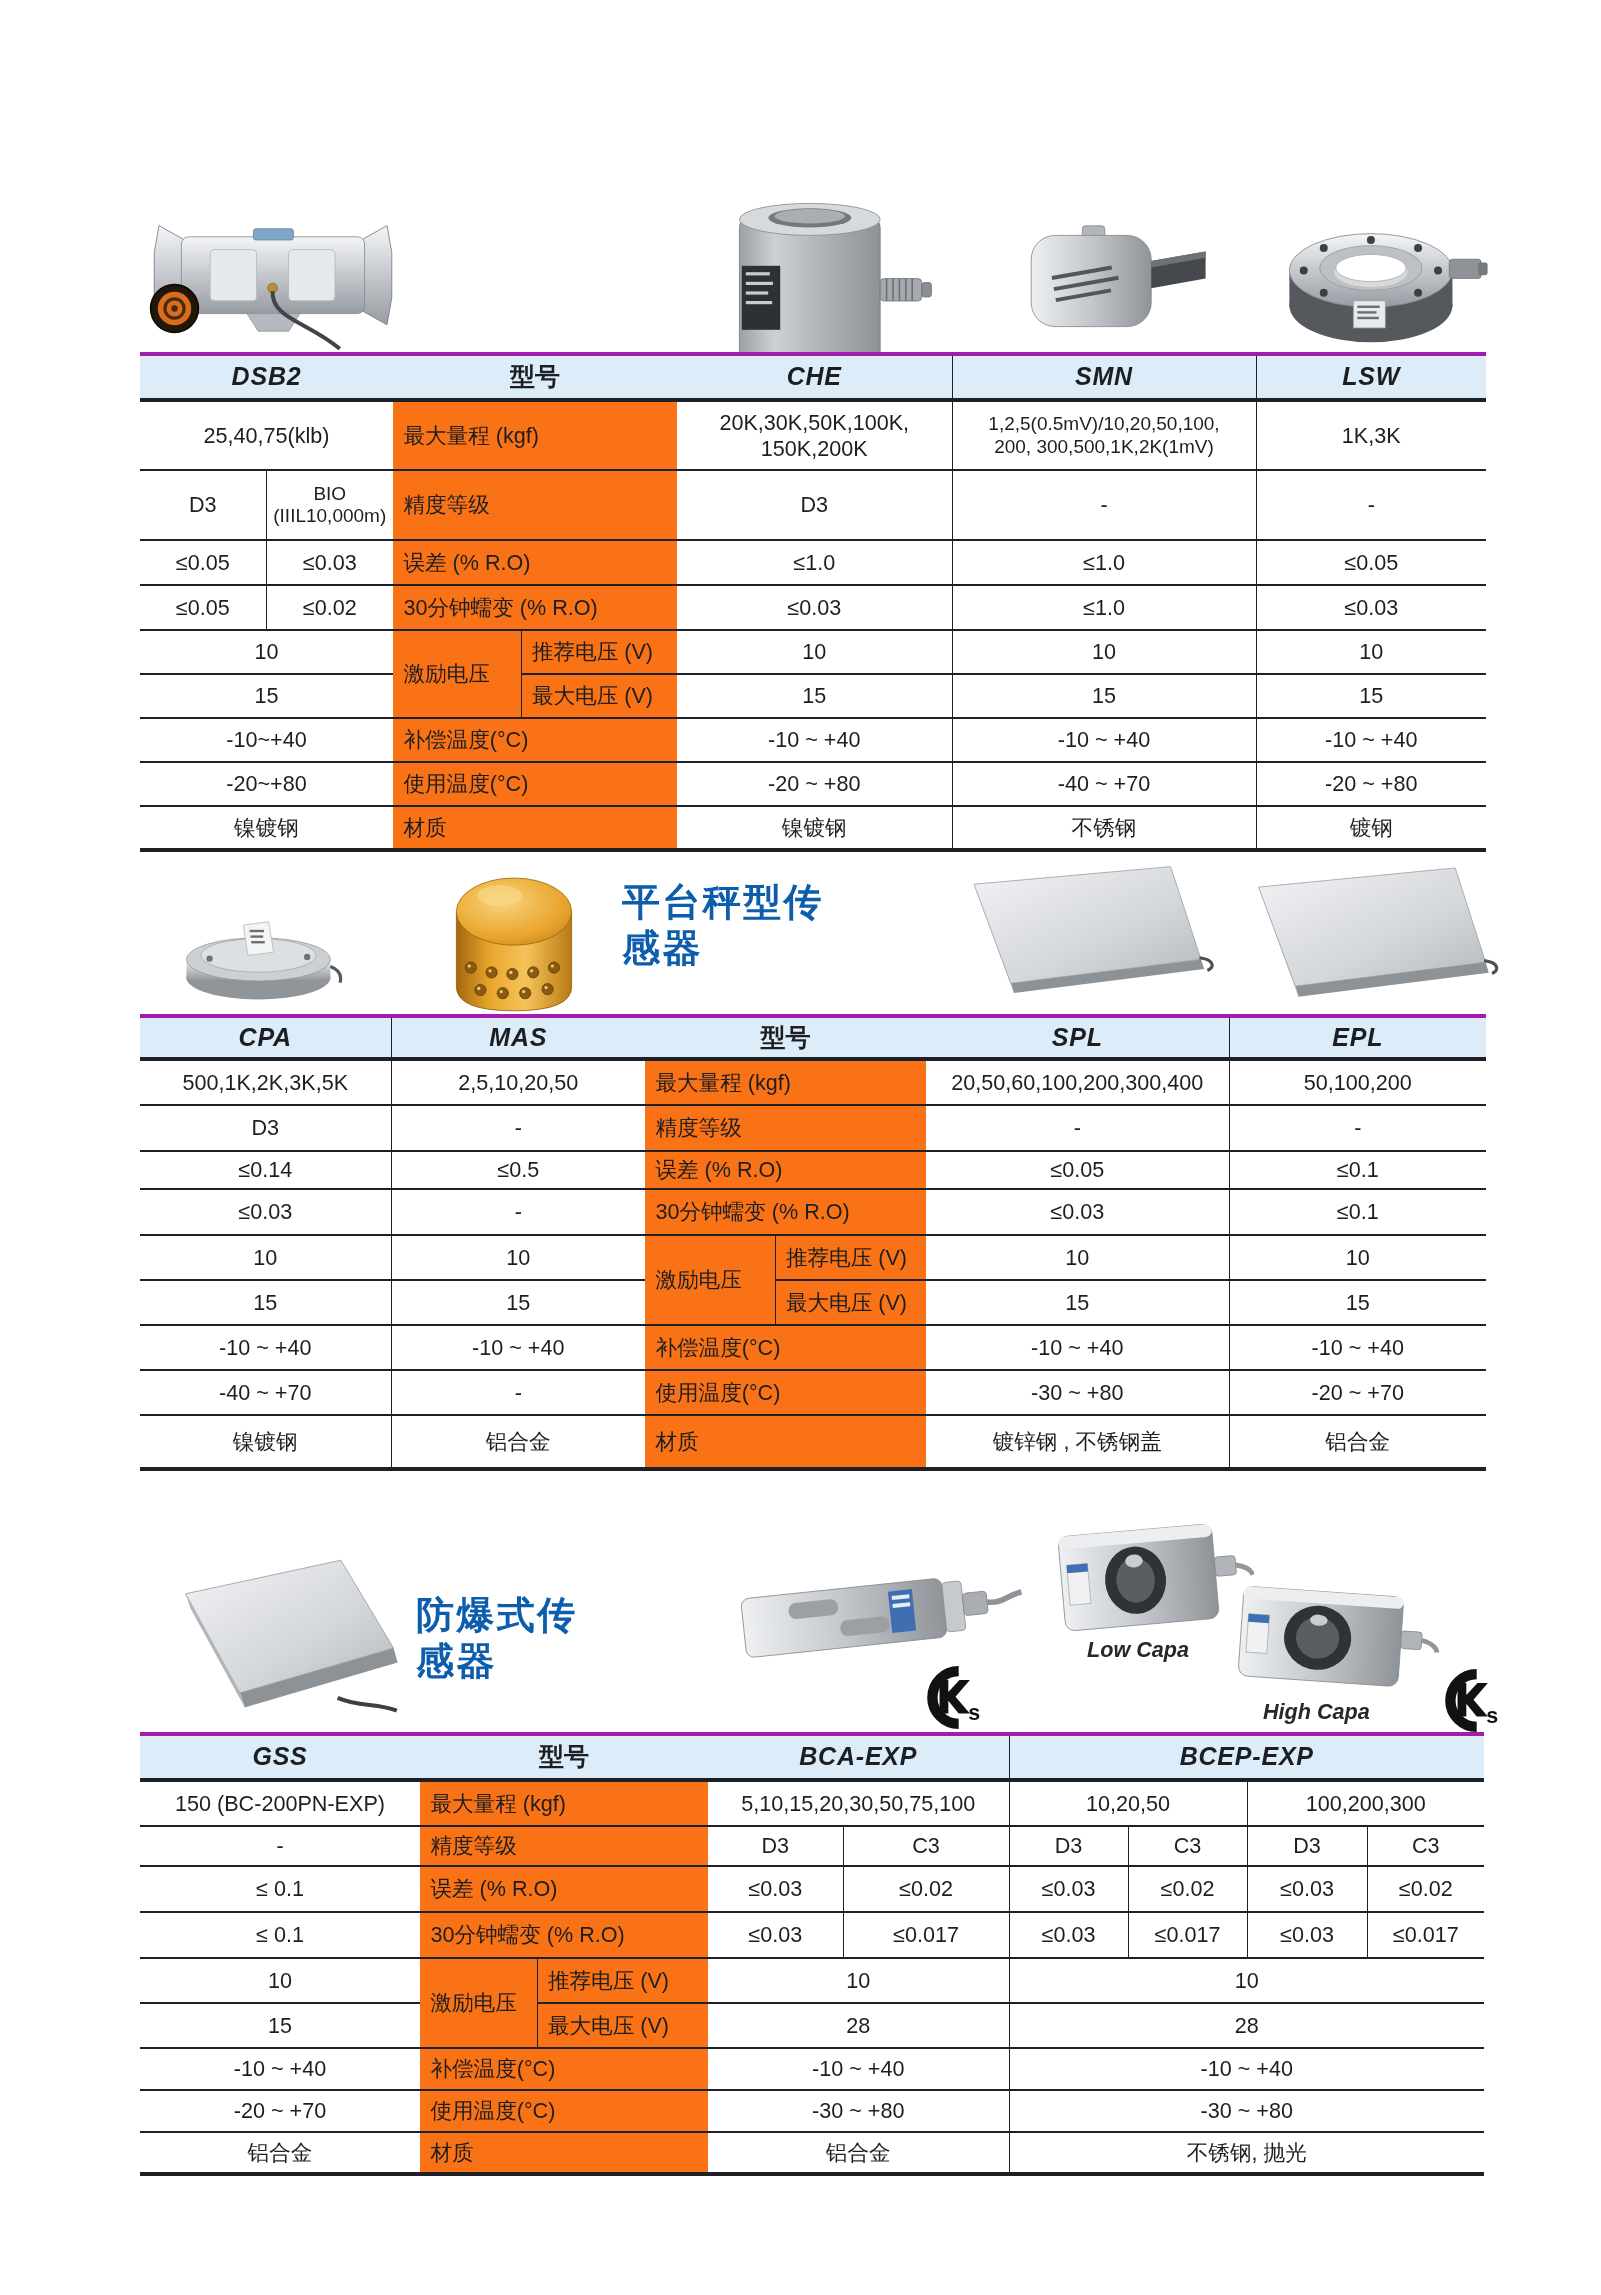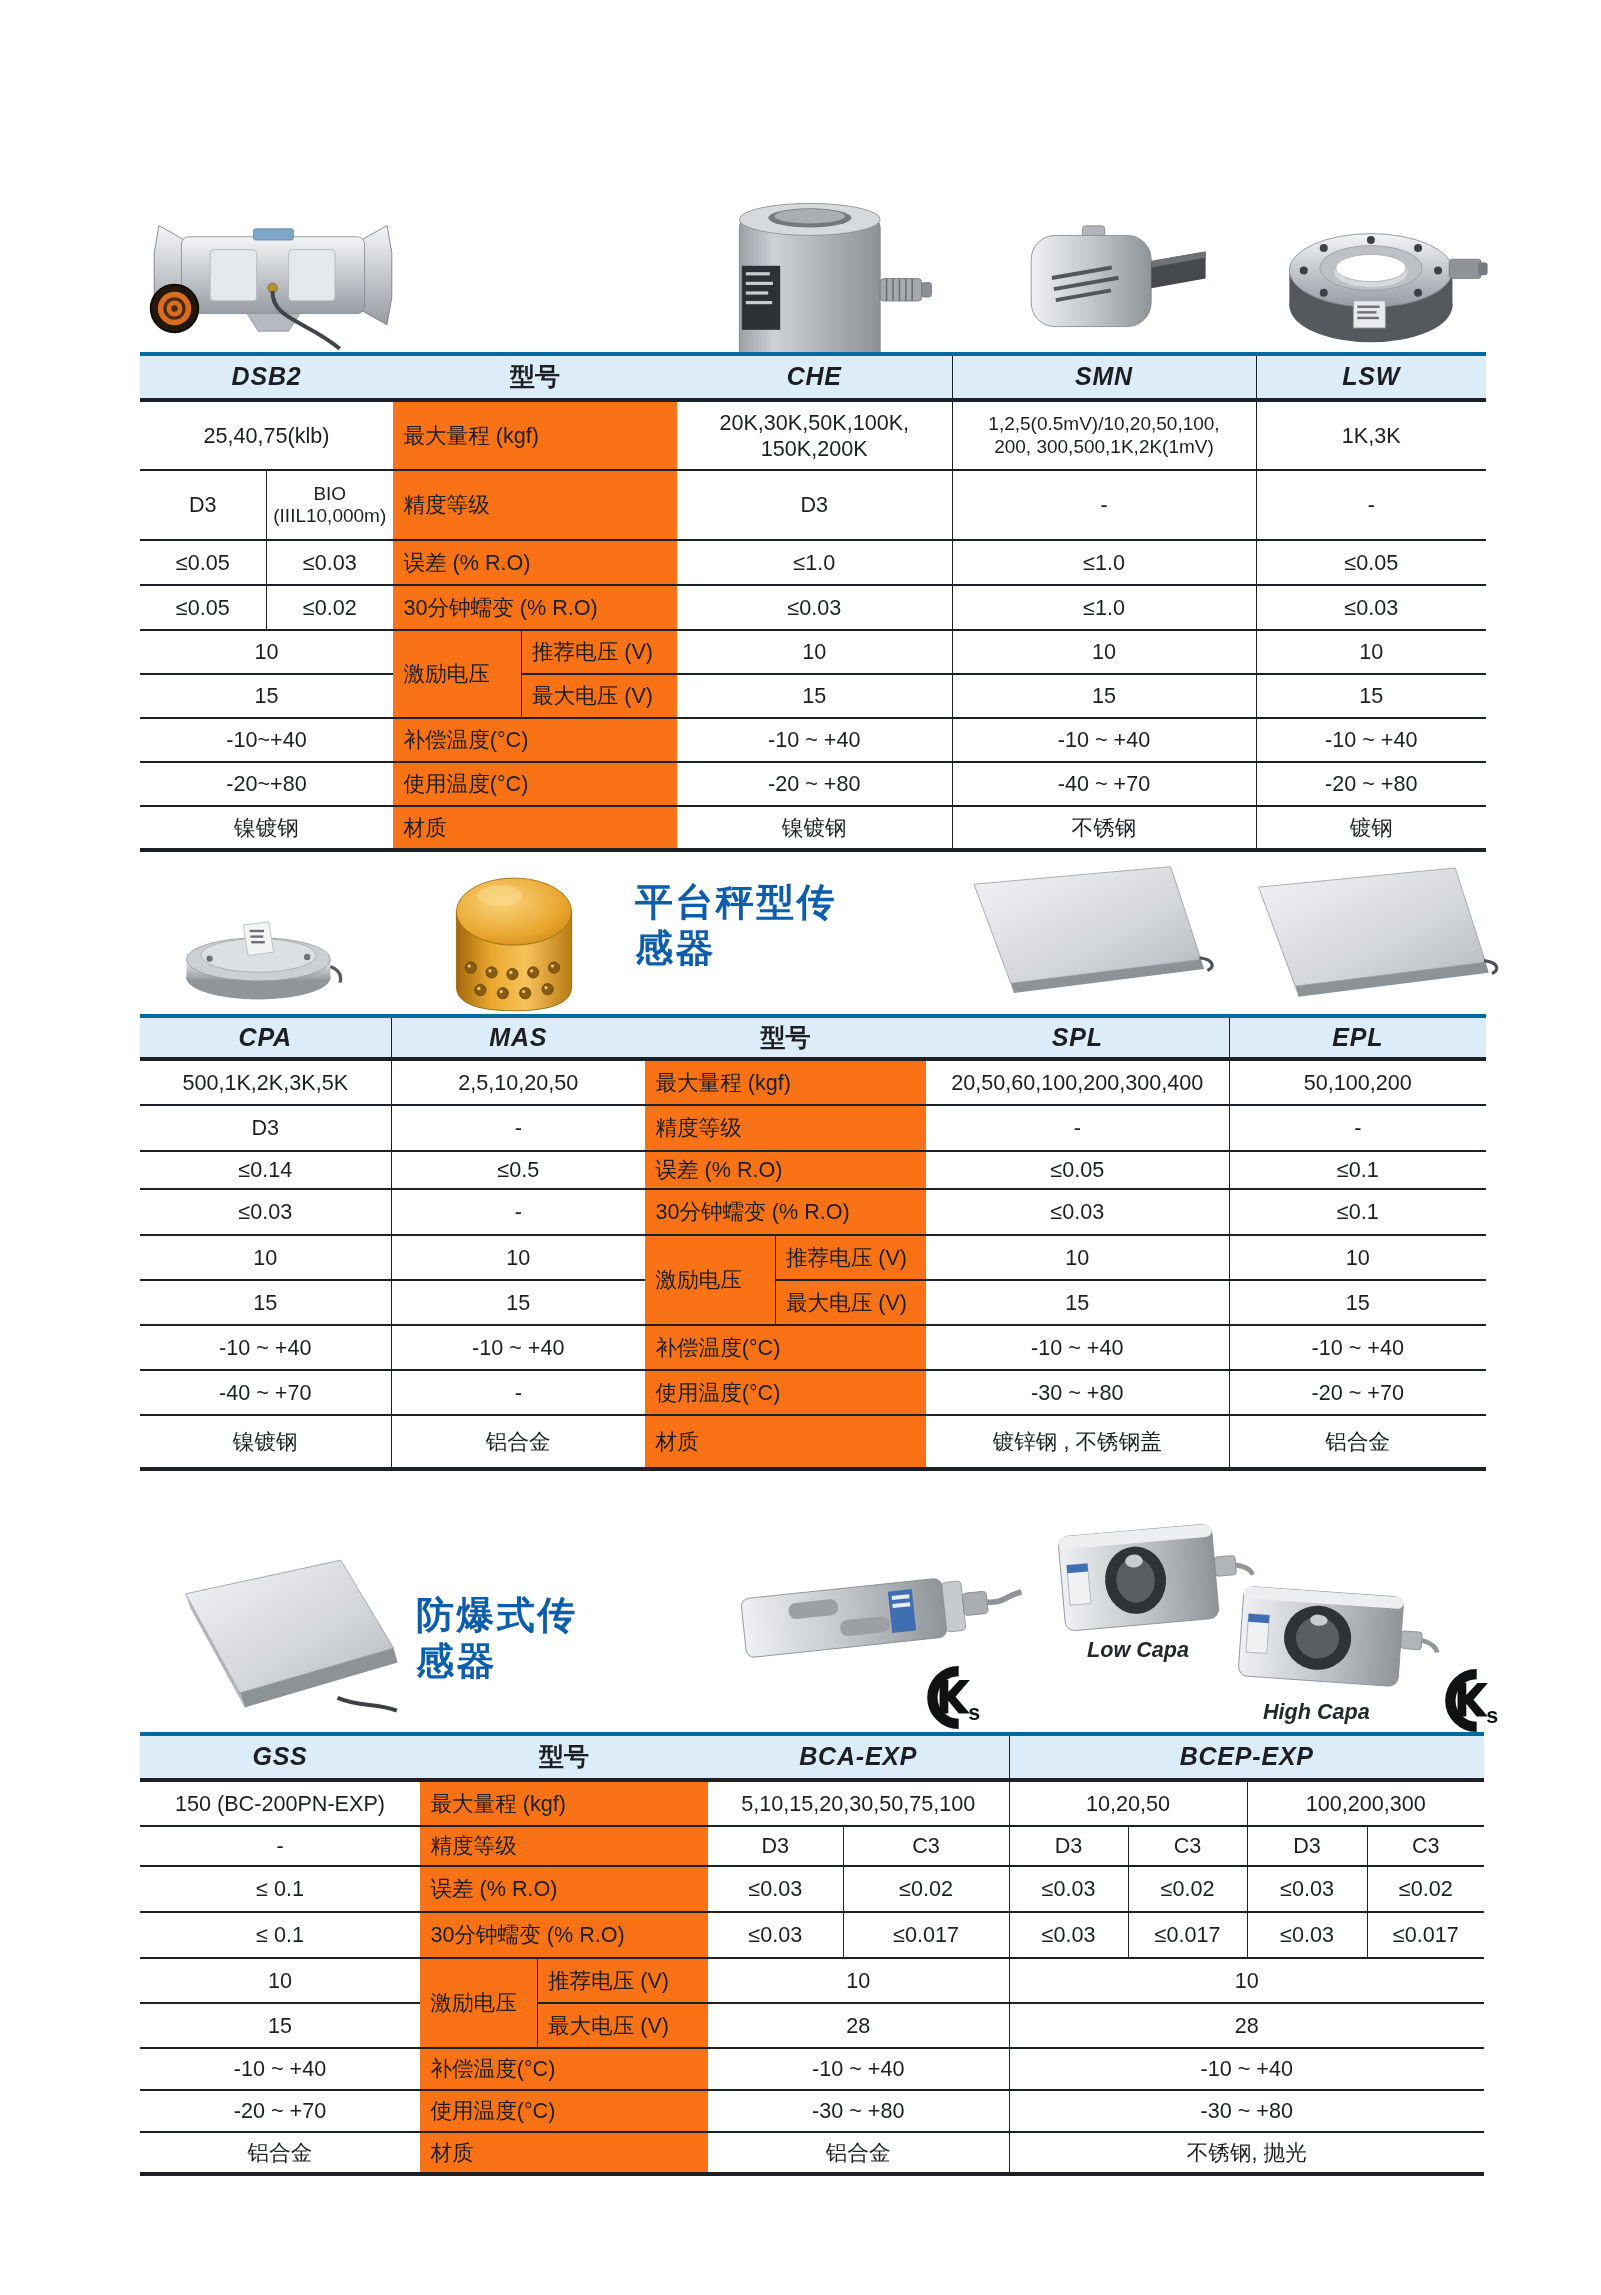--- a/index.html
+++ b/index.html
@@ -17,21 +17,21 @@
   .stitle{position:absolute;color:#0d5dad;font-weight:800;font-size:38px;line-height:1.22;letter-spacing:2.4px;}
   .capa{position:absolute;font-style:italic;font-size:21.6px;font-weight:600;color:#26282b;}
   .imgbox{position:absolute;}
   .imgbox svg{display:block;}
 
   
   .t{position:absolute;left:140px;border-collapse:collapse;table-layout:fixed;background:#fff;}
   .t th,.t td{padding:1.6px 6.4px;text-align:center;vertical-align:middle;font-size:21.6px;color:#1c1e21;
       white-space:pre-line;line-height:1.18;border-top:2.4px solid #1d2024;}
   .t th{background:#dcedf9;font-style:italic;font-weight:700;font-size:25px;
-      border-top:4px solid #0369a1;border-bottom:4px solid #1d2024;letter-spacing:0.8px;}
+      border-top:4px solid #a21caf;border-bottom:4px solid #1d2024;letter-spacing:0.8px;}
   .t th.cn{font-style:normal;letter-spacing:0;}
   .t tr:last-child td{border-bottom:4.8px solid #1d2024;}
   .t td.lab{background:#f97316;text-align:left;padding-left:10.4px;}
   .t .bl{border-left:1.6px solid #1d2024;}
   .t td.sm{font-size:19px;}
 </style>
 </head>
 <body>
 
 <div id="page">
@@ -285,21 +285,21 @@
         <circle cx="128" cy="136" r="2"></circle>
           <circle cx="154" cy="130" r="2"></circle>
         <circle cx="62" cy="158" r="2"></circle>
           <circle cx="90" cy="162" r="2"></circle>
           <circle cx="118" cy="162" r="2"></circle>
         <circle cx="146" cy="157" r="2"></circle>
       </g>
     </svg>
   </div>
 
-  <div class="stitle" style="left:635px;top:879px">
+  <div class="stitle" style="left:622px;top:879px">
     <div>平台秤型传</div>
     <div>感器</div>
   </div>
 
   <div class="imgbox" style="left:942px;top:857px">
     <svg width="275" height="152" viewBox="0 0 344 190">
       <polygon points="40,34 286,12 324,128 86,158" fill="url(#plateG)" stroke="#989da2"></polygon>
       <polygon points="86,158 324,128 328,140 90,170" fill="#8d9297"></polygon>
       <polygon points="40,34 86,158 90,170 44,44" fill="#aeb2b7"></polygon>
       <path d="M322,126 C340,128 342,138 332,142" fill="none" stroke="#4c5055" stroke-width="4"></path>

